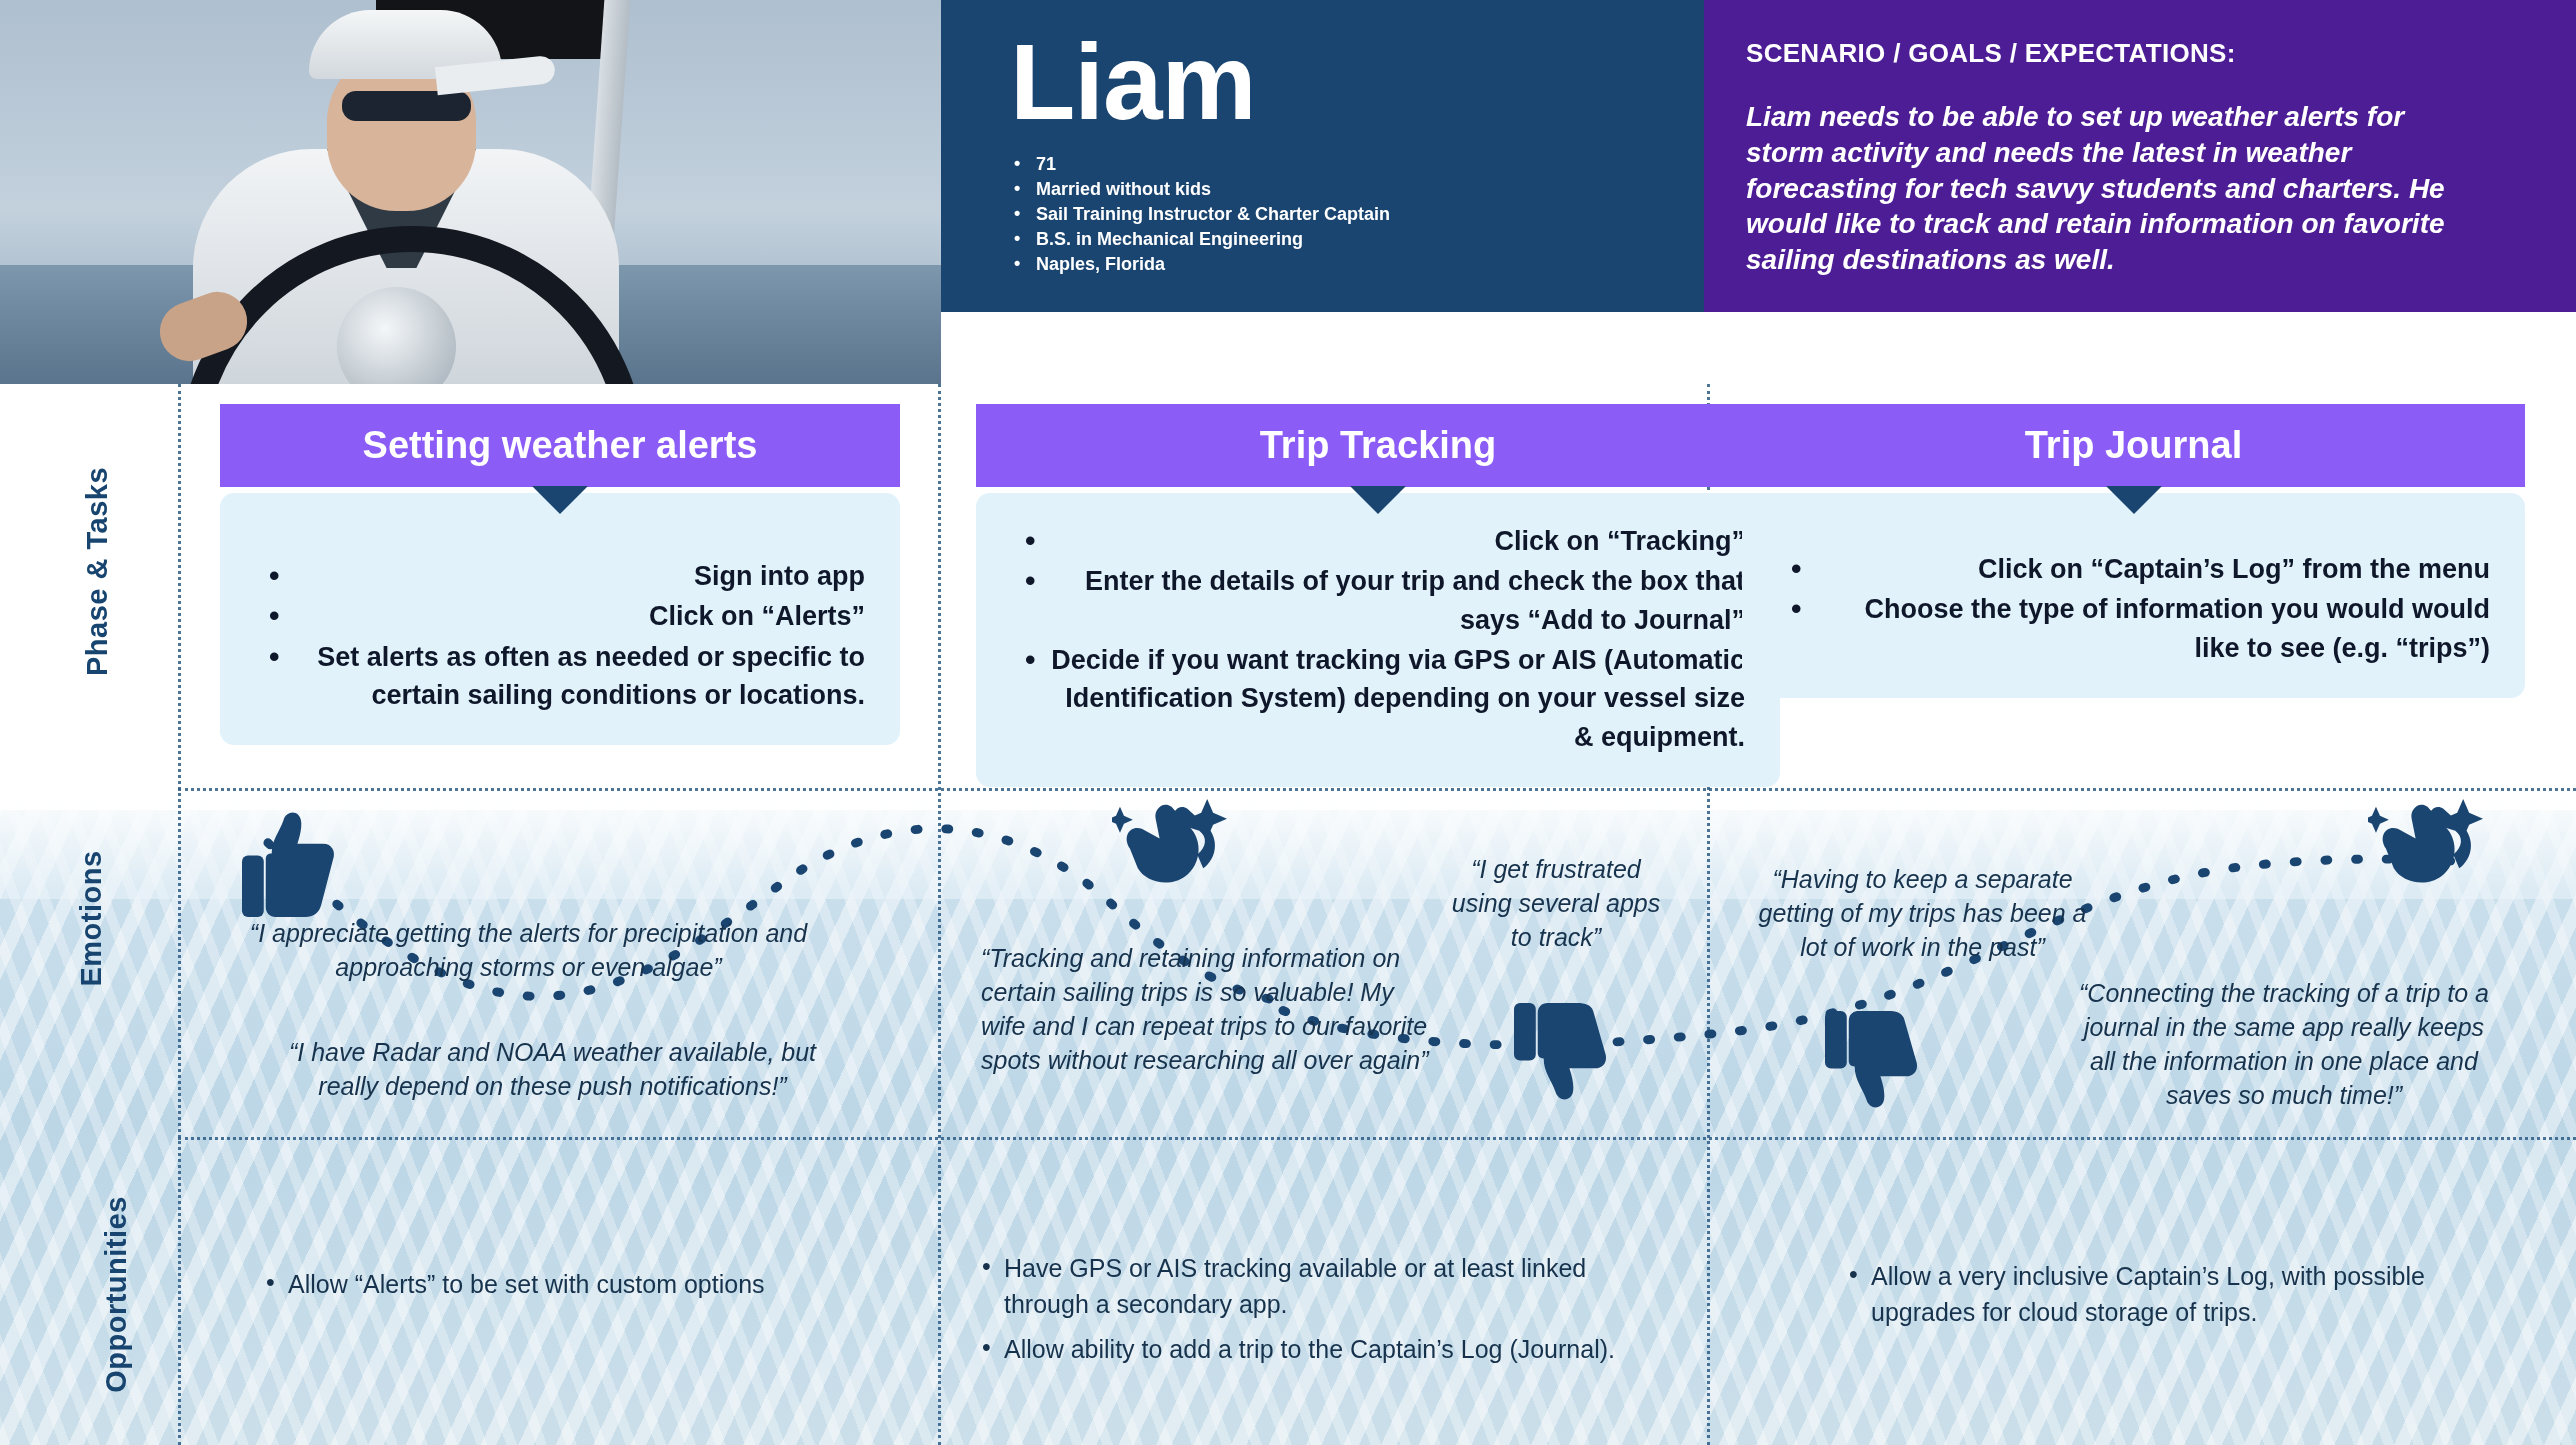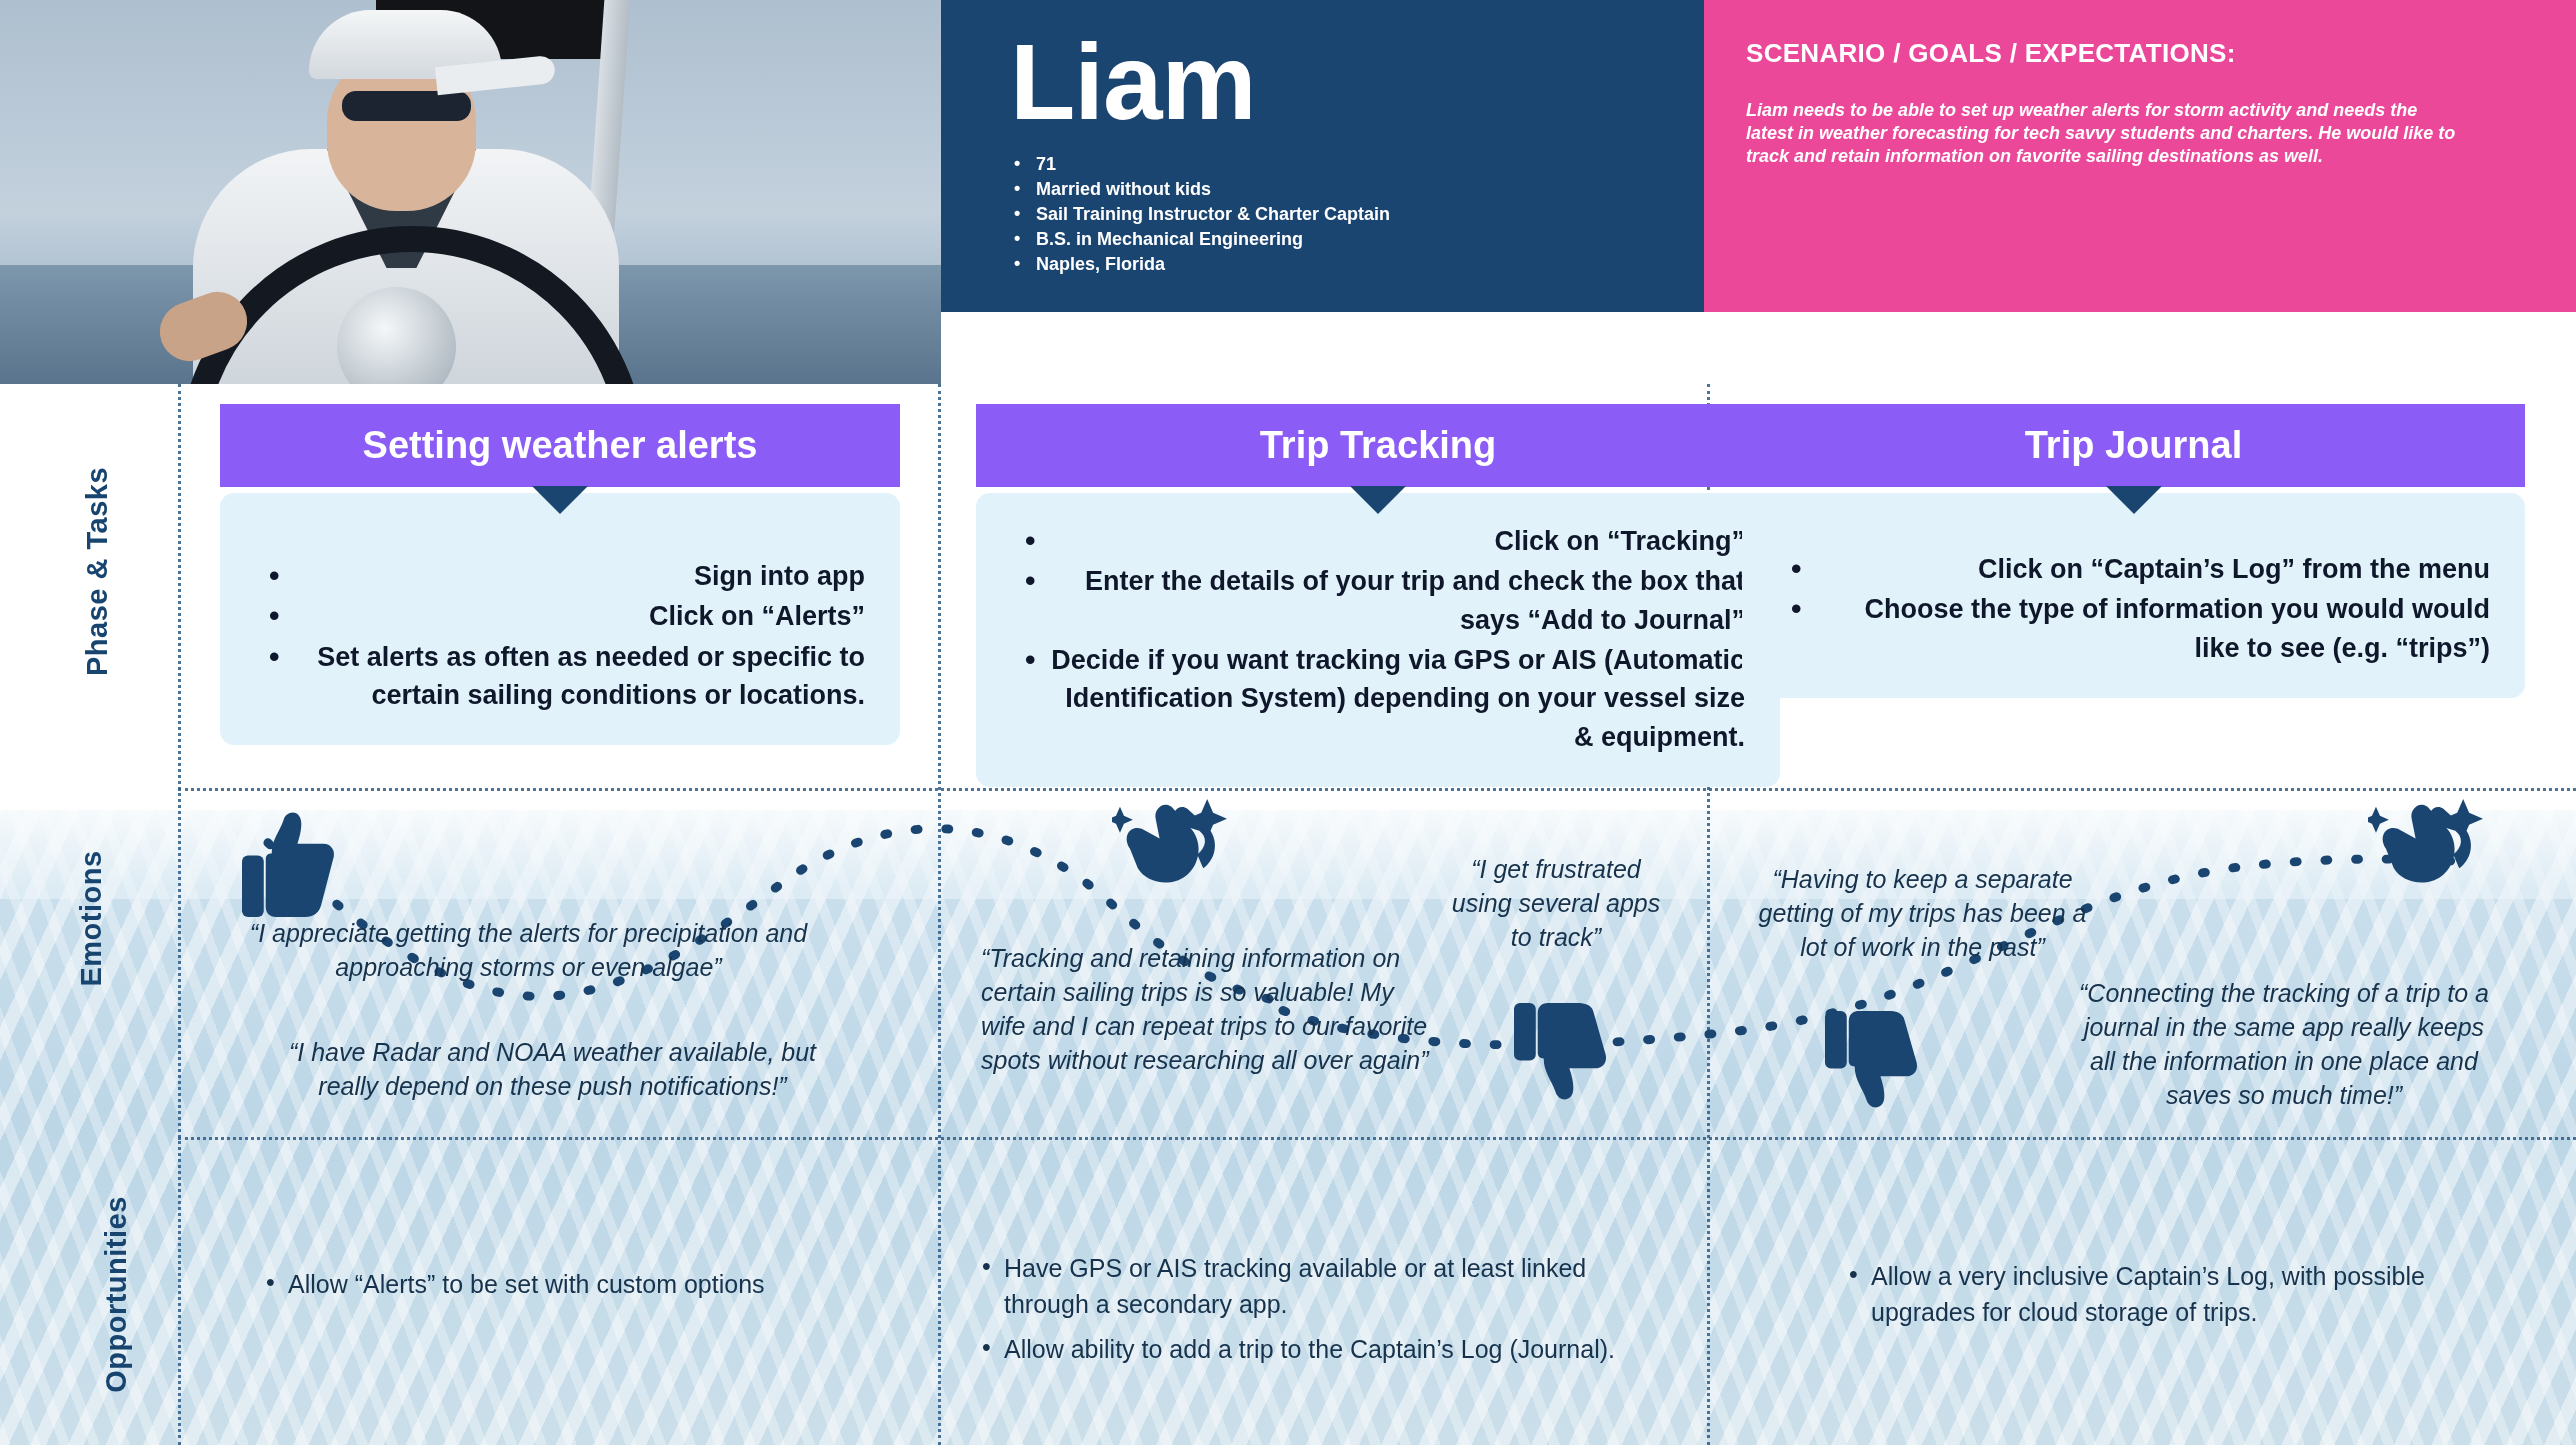--- a/index.html
+++ b/index.html
@@ -124,33 +124,33 @@
   }
   .bullets li::before {
     content: "•";
     position: absolute;
     left: 4px;
     top: -1px;
   }
 
   .header-scenario {
     flex: 1;
-    background: #ec4899;
+    background: #4c1d95;
     color: #ffffff;
     padding: 38px 109px 0 42px;
     box-sizing: border-box;
   }
   .scenario-title {
     font-size: 26px;
     font-weight: bold;
     letter-spacing: 0.3px;
     margin-bottom: 30px;
   }
   .scenario-text {
-    font-size: 18px;
+    font-size: 28px;
     font-style: italic;
     font-weight: bold;
     line-height: 1.28;
   }
 
   
   .board {
     position: absolute;
     left: 0; top: 384px;
     width: 2576px;

